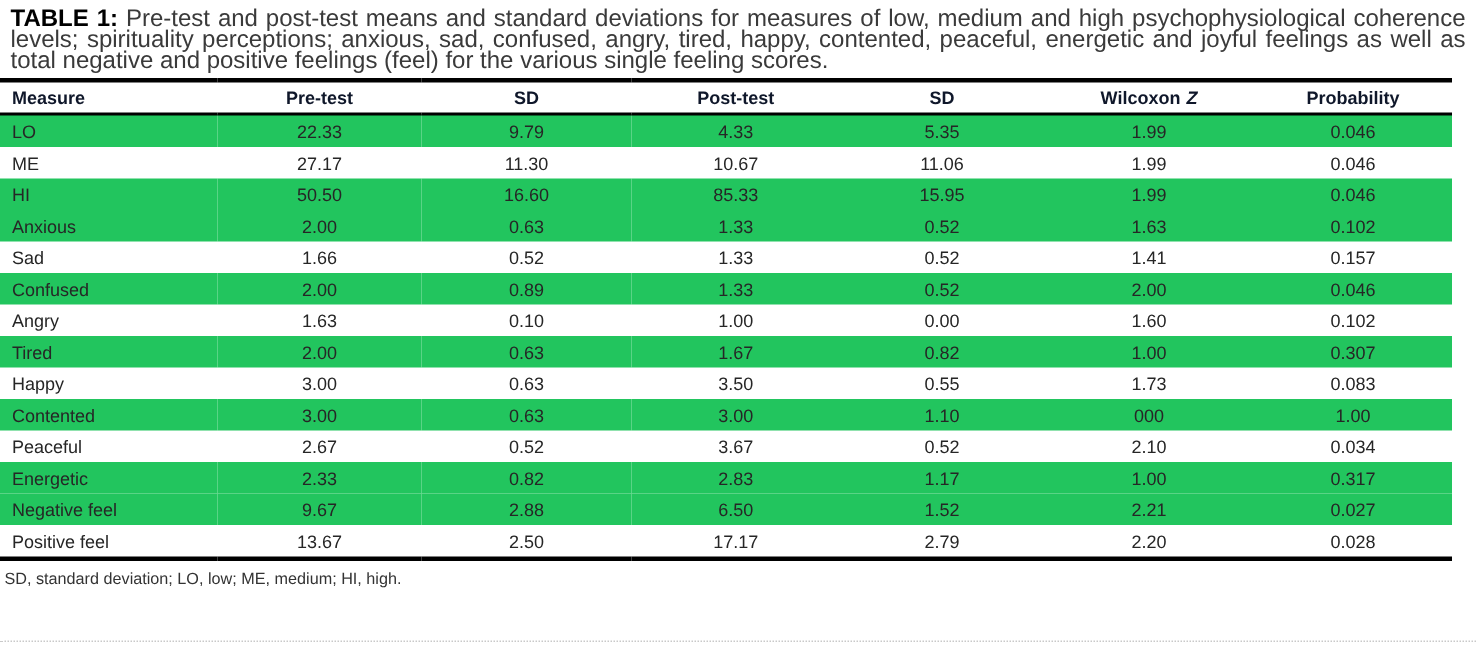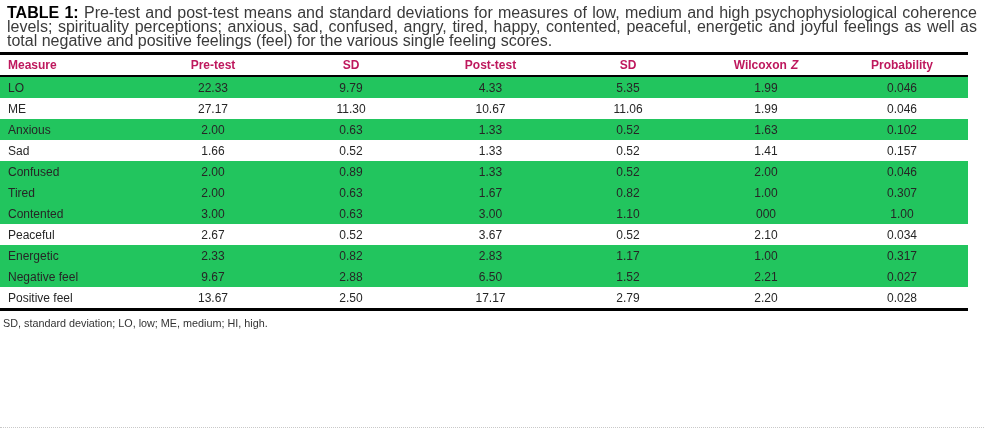--- a/index.html
+++ b/index.html
@@ -31,21 +31,21 @@
     border-collapse: collapse;
     table-layout: fixed;
     border-top: 3px solid #000000;
     border-bottom: 3px solid #000000;
   }
   thead th {
     height: 20px;
     padding: 0;
     font-size: 12px;
     font-weight: bold;
-    color: #be185d;
+    color: #0f172a;
     text-align: center;
     vertical-align: middle;
     border-bottom: 2px solid #000000;
   }
   th.col-measure { text-align: left; padding-left: 8px; }
   .wz-prefix { margin-right: 4px; }
 
   tbody td {
     height: 21px;
     padding: 0;
@@ -110,20 +110,29 @@
       <tr class="data-row">
     <td class="cell-measure">ME</td>
     <td class="cell-num">27.17</td>
     <td class="cell-num">11.30</td>
     <td class="cell-num">10.67</td>
     <td class="cell-num">11.06</td>
     <td class="cell-num">1.99</td>
     <td class="cell-num">0.046</td>
   </tr>
       <tr class="data-row shaded">
+    <td class="cell-measure">HI</td>
+    <td class="cell-num">50.50</td>
+    <td class="cell-num">16.60</td>
+    <td class="cell-num">85.33</td>
+    <td class="cell-num">15.95</td>
+    <td class="cell-num">1.99</td>
+    <td class="cell-num">0.046</td>
+  </tr>
+      <tr class="data-row shaded">
     <td class="cell-measure">Anxious</td>
     <td class="cell-num">2.00</td>
     <td class="cell-num">0.63</td>
     <td class="cell-num">1.33</td>
     <td class="cell-num">0.52</td>
     <td class="cell-num">1.63</td>
     <td class="cell-num">0.102</td>
   </tr>
       <tr class="data-row">
     <td class="cell-measure">Sad</td>
@@ -136,28 +145,46 @@
   </tr>
       <tr class="data-row shaded">
     <td class="cell-measure">Confused</td>
     <td class="cell-num">2.00</td>
     <td class="cell-num">0.89</td>
     <td class="cell-num">1.33</td>
     <td class="cell-num">0.52</td>
     <td class="cell-num">2.00</td>
     <td class="cell-num">0.046</td>
   </tr>
+      <tr class="data-row">
+    <td class="cell-measure">Angry</td>
+    <td class="cell-num">1.63</td>
+    <td class="cell-num">0.10</td>
+    <td class="cell-num">1.00</td>
+    <td class="cell-num">0.00</td>
+    <td class="cell-num">1.60</td>
+    <td class="cell-num">0.102</td>
+  </tr>
       <tr class="data-row shaded">
     <td class="cell-measure">Tired</td>
     <td class="cell-num">2.00</td>
     <td class="cell-num">0.63</td>
     <td class="cell-num">1.67</td>
     <td class="cell-num">0.82</td>
     <td class="cell-num">1.00</td>
     <td class="cell-num">0.307</td>
+  </tr>
+      <tr class="data-row">
+    <td class="cell-measure">Happy</td>
+    <td class="cell-num">3.00</td>
+    <td class="cell-num">0.63</td>
+    <td class="cell-num">3.50</td>
+    <td class="cell-num">0.55</td>
+    <td class="cell-num">1.73</td>
+    <td class="cell-num">0.083</td>
   </tr>
       <tr class="data-row shaded">
     <td class="cell-measure">Contented</td>
     <td class="cell-num">3.00</td>
     <td class="cell-num">0.63</td>
     <td class="cell-num">3.00</td>
     <td class="cell-num">1.10</td>
     <td class="cell-num">000</td>
     <td class="cell-num">1.00</td>
   </tr>

